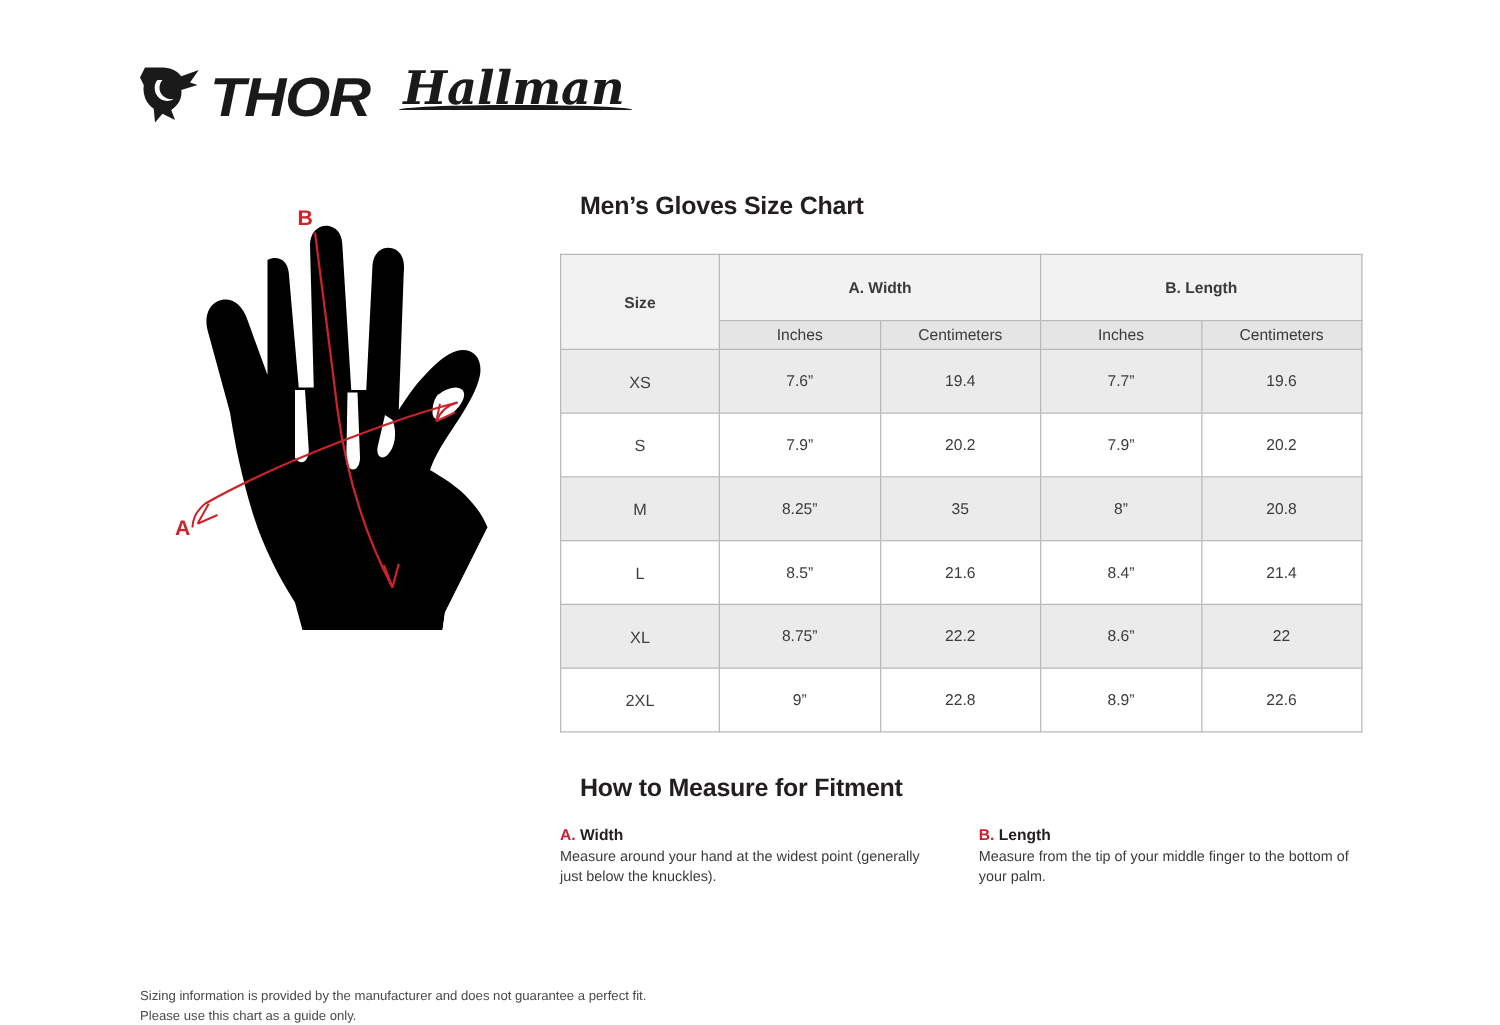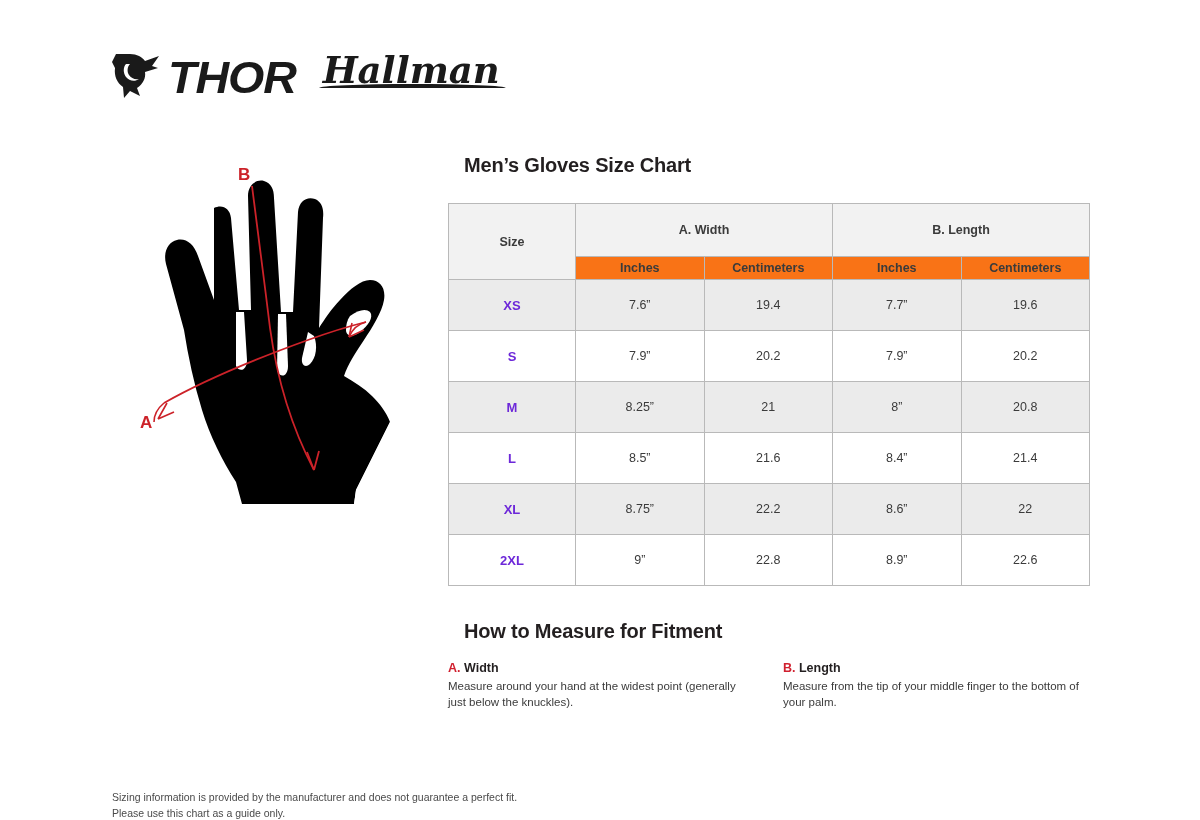--- a/index.html
+++ b/index.html
@@ -112,33 +112,33 @@
     color: #231f20;
     height: 52px;
   }
   th.size-head {
     background: #f2f2f2;
     font-size: 13px;
     font-weight: bold;
     color: #231f20;
   }
   th.unit-head {
-    background: #f97316;
+    background: #e5e5e5;
     color: #ffffff;
     font-size: 11.5px;
-    font-weight: bold;
+    font-weight: normal;
     height: 22px;
     border-color: #b9b9b9;
   }
   #size-table tbody tr { height: 51px; }
   #size-table tbody tr.alt td { background: #ebebeb; }
   #size-table tbody tr td { background: #ffffff; }
   #size-table tbody td.size-cell {
-    font-weight: bold;
-    color: #6d28d9;
+    font-weight: normal;
+    color: #404040;
     font-size: 13px;
   }
 
   
   #measure-block { margin-top: 34px; }
   #measure-cols {
     display: flex;
     margin-top: 18px;
     gap: 32px;
   }
@@ -296,21 +296,21 @@
       <tr>
         <td class="size-cell">S</td>
         <td>7.9”</td>
         <td>20.2</td>
         <td>7.9”</td>
         <td>20.2</td>
       </tr>
       <tr class="alt">
         <td class="size-cell">M</td>
         <td>8.25”</td>
-        <td>21</td>
+        <td>35</td>
         <td>8”</td>
         <td>20.8</td>
       </tr>
       <tr>
         <td class="size-cell">L</td>
         <td>8.5”</td>
         <td>21.6</td>
         <td>8.4”</td>
         <td>21.4</td>
       </tr>

